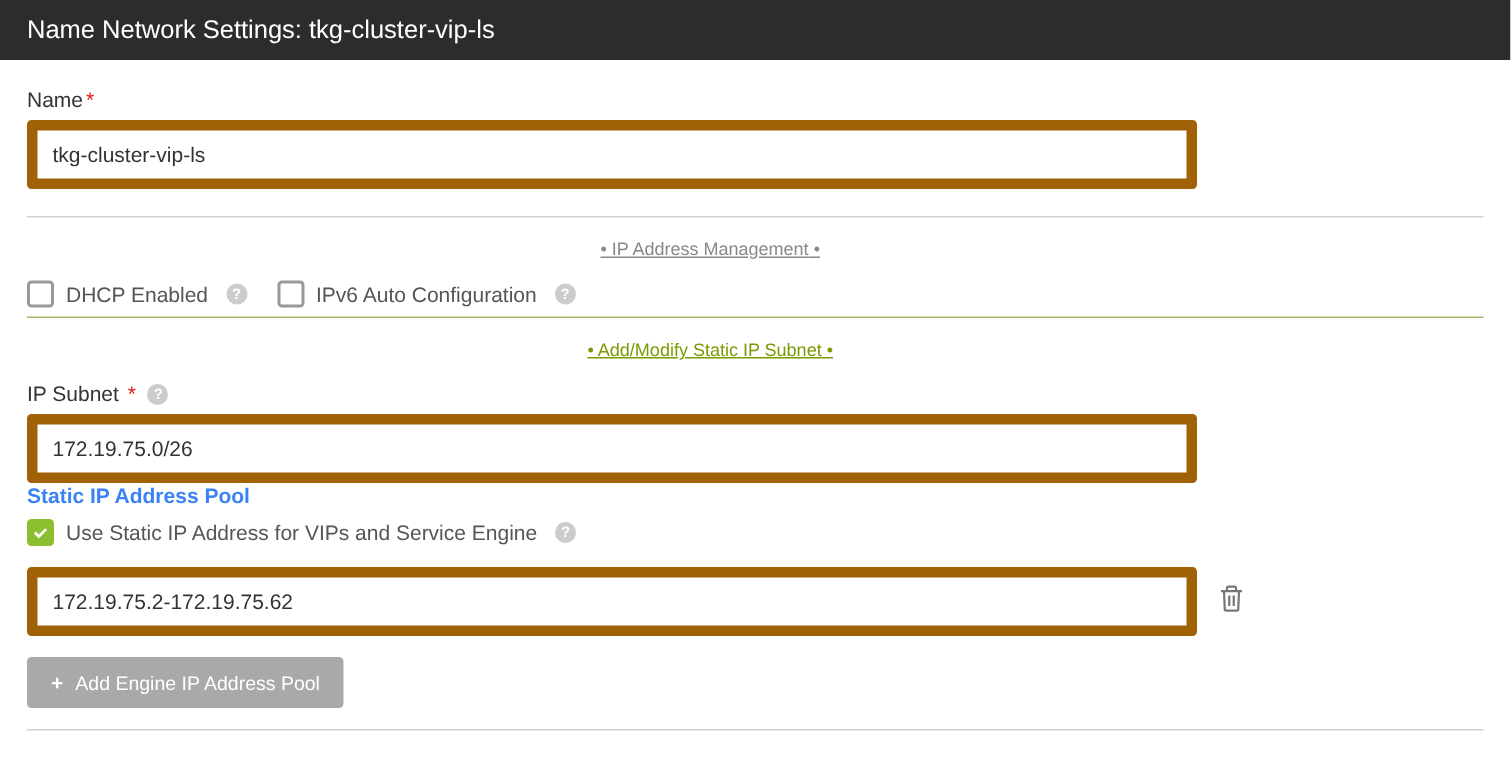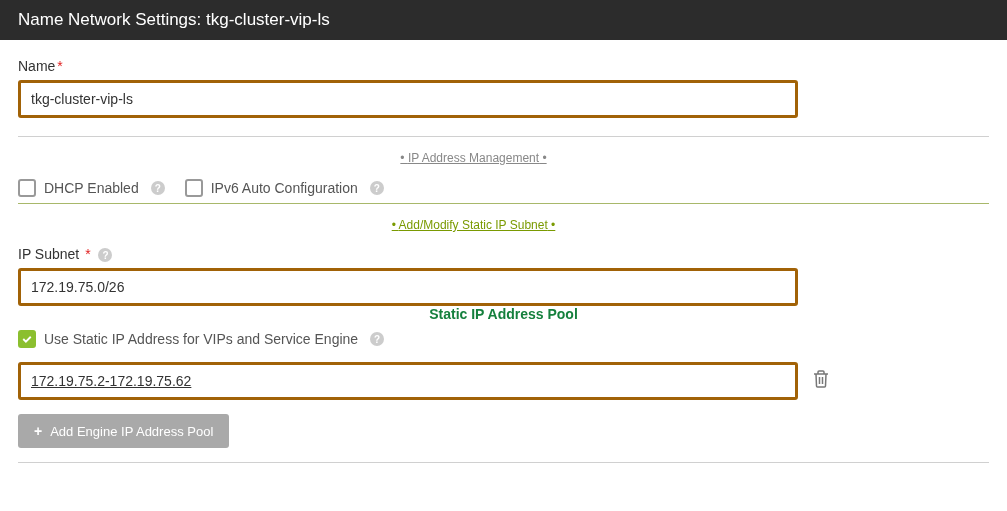--- a/index.html
+++ b/index.html
@@ -32,21 +32,21 @@
       color: #fff;
       font-size: 10px;
       font-weight: bold;
       margin-left: 4px;
       vertical-align: middle;
     }
     .text-input {
       width: 780px;
       max-width: 100%;
       padding: 8px 10px;
-      border: 3px solid #a16207;
+      border: 7px solid #a16207;
       border-radius: 3px;
       font-size: 14px;
       color: #333;
       background: #fff;
     }
     .divider {
       border: none;
       border-top: 1px solid #d0d0d0;
       margin: 18px 0 0 0;
     }
@@ -91,22 +91,22 @@
     }
     .cb.checked svg { display: block; }
     .cb svg { display: none; width: 12px; height: 12px; }
     .cb-label { font-size: 14px; color: #555; }
     .underline-olive {
       border: none;
       border-top: 1px solid #a8b86a;
       margin: 4px 0 14px 0;
     }
     .field-block { margin-bottom: 0; }
-    .bold-label { font-weight: 600; font-size: 14px; color: #15803d; margin-bottom: 8px; display: block; text-align: center; }
-    .pool-row { display: flex; align-items: center; gap: 14px; margin-top: 14px; text-decoration: underline; }
+    .bold-label { font-weight: 600; font-size: 14px; color: #3b82f6; margin-bottom: 8px; display: block; }
+    .pool-row { display: flex; align-items: center; gap: 14px; margin-top: 14px; }
     .trash-icon { color: #777; cursor: pointer; }
     .add-btn {
       margin-top: 14px;
       background: #a9a9a9;
       color: #fff;
       border: none;
       padding: 9px 16px;
       font-size: 13px;
       border-radius: 3px;
       cursor: pointer;

